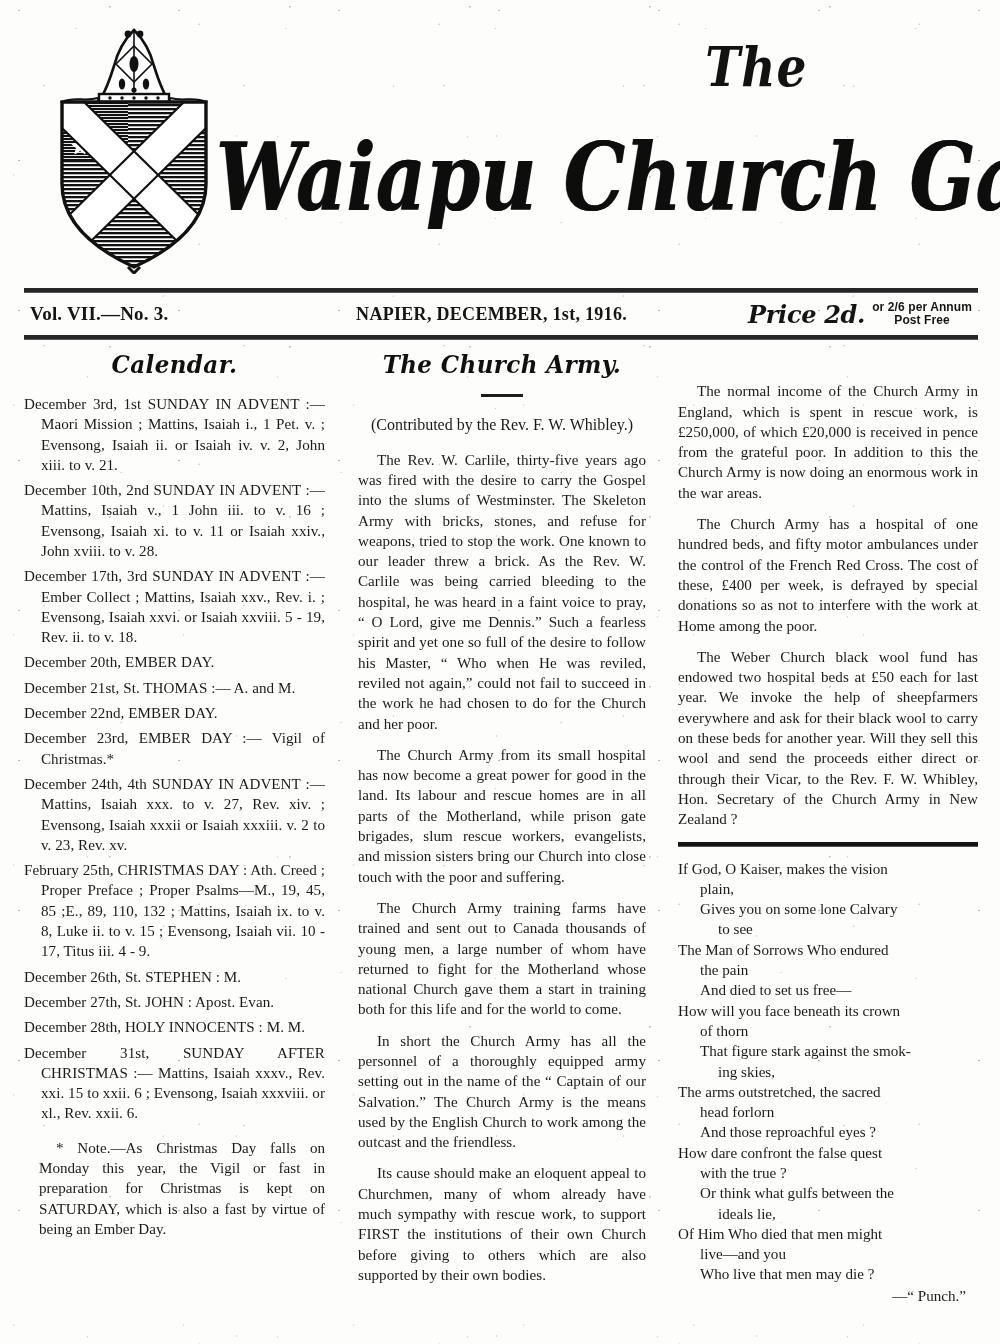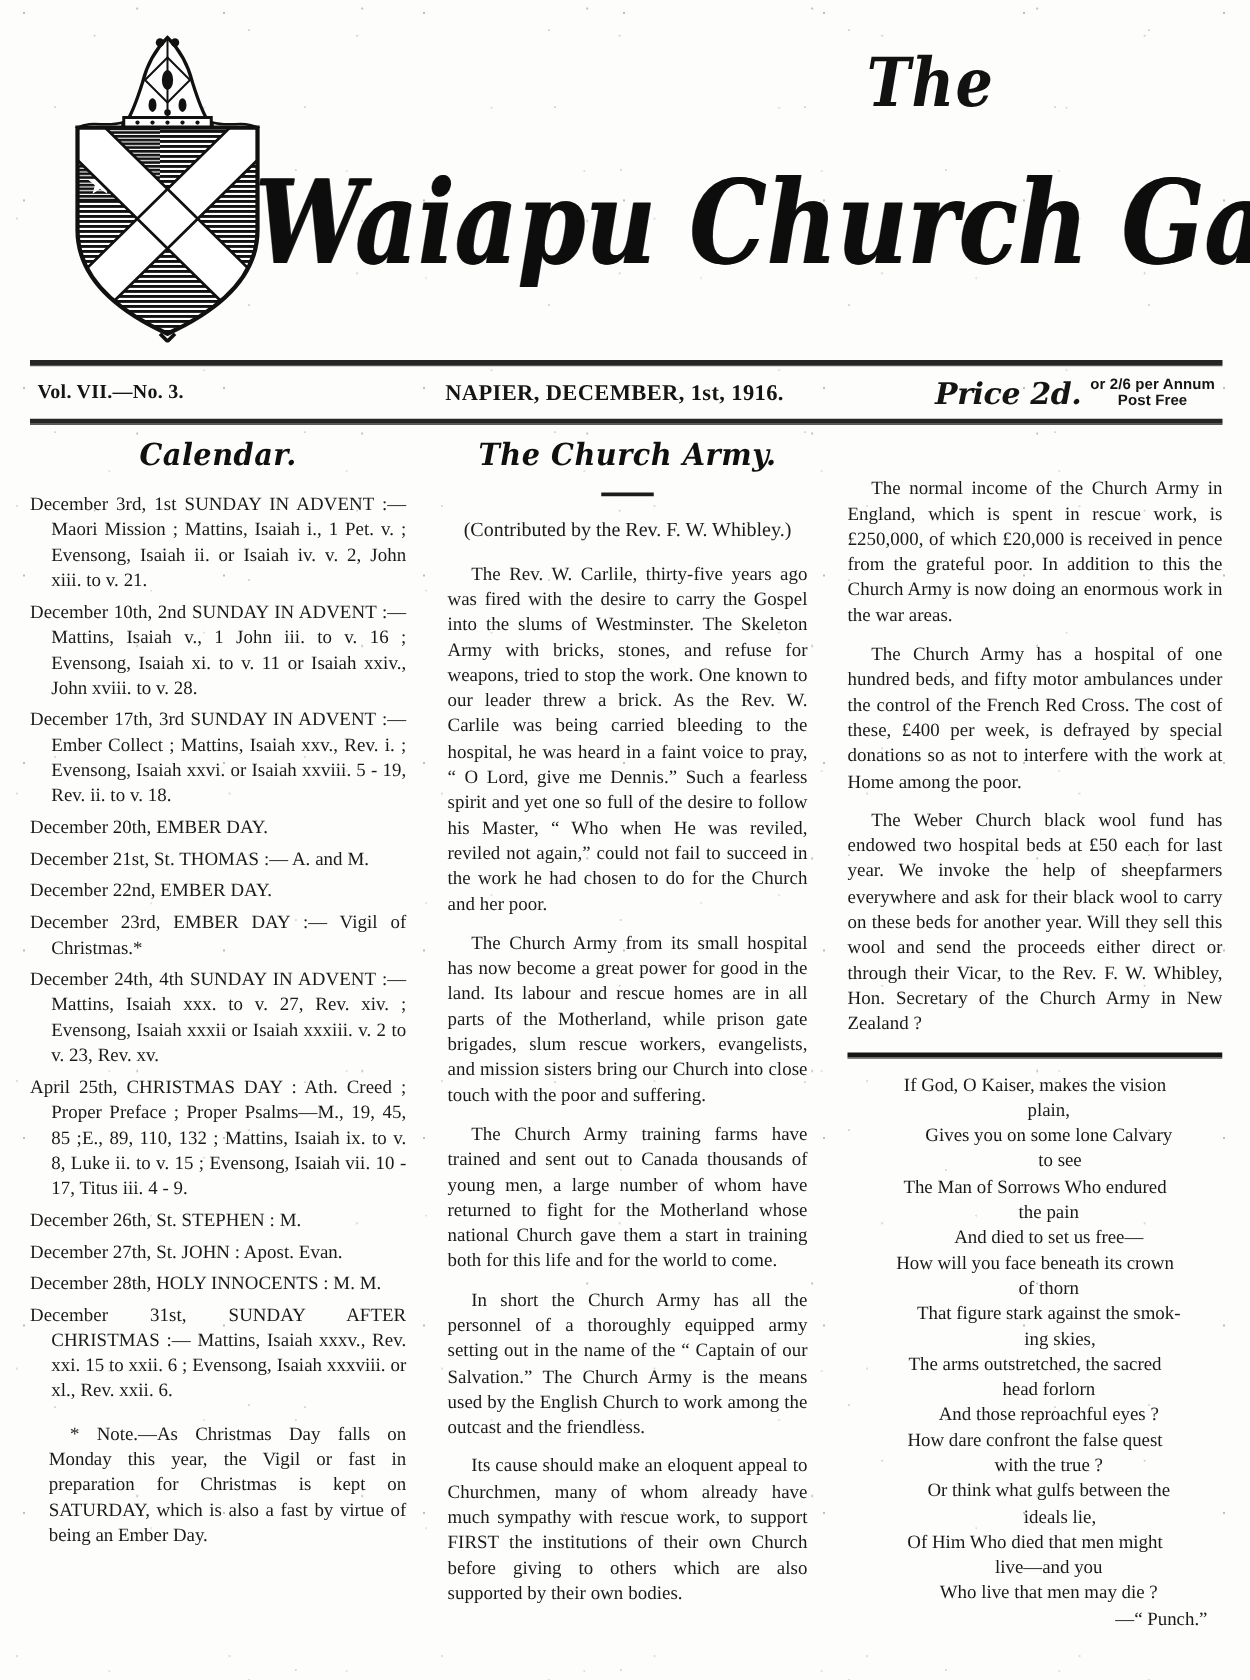--- a/index.html
+++ b/index.html
@@ -43,20 +43,21 @@
     padding: 10px 22px 0 24px;
     box-sizing: border-box;
   }
 
   
   .masthead {
     display: flex;
     align-items: flex-start;
     height: 278px;
     position: relative;
+    gap: 12px;
   }
   .crest {
     width: 190px;
     flex: 0 0 190px;
     padding-top: 14px;
     padding-left: 30px;
     box-sizing: border-box;
   }
   .crest svg { display: block; }
 
@@ -106,21 +107,21 @@
     display: flex;
     align-items: center;
     height: 42px;
     padding: 0 6px;
     box-sizing: border-box;
   }
   .imprint .vol {
     flex: 0 0 28%;
     font-family: "Liberation Serif", serif;
     font-weight: bold;
-    font-size: 16px;
+    font-size: 19px;
     letter-spacing: .2px;
   }
   .imprint .place {
     flex: 1 1 auto;
     text-align: center;
     font-family: "Liberation Serif", serif;
     font-weight: bold;
     font-size: 18px;
     letter-spacing: .3px;
   }
@@ -213,21 +214,21 @@
   .poem-rule {
     border-top: 4px solid #141414;
     border-bottom: 1px solid #555;
     margin: 12px 0 12px 0;
     height: 0;
   }
   .poem-line {
     margin: 0;
     font-size: 15.1px;
     line-height: 1.345;
-    text-align: center;
+    text-align: left;
     white-space: normal;
   }
   .poem-line.ind1 { padding-left: 0; }
   .poem-line.ind2 { padding-left: 22px; }
   .poem-line.ind3 { padding-left: 40px; }
   .poem-credit {
     text-align: right;
     margin-top: 1px;
     padding-right: 12px;
     font-size: 15.1px;
@@ -327,21 +328,21 @@
       <h2 class="sec-head">Calendar.</h2>
       <div>
         <p class="cal-entry">December 3rd, 1st SUNDAY IN ADVENT :—Maori Mission ; Mattins, Isaiah i., 1 Pet. v. ; Evensong, Isaiah ii. or Isaiah iv. v. 2, John xiii. to v. 21.</p>
         <p class="cal-entry">December 10th, 2nd SUNDAY IN ADVENT :— Mattins, Isaiah v., 1 John iii. to v. 16 ; Evensong, Isaiah xi. to v. 11 or Isaiah xxiv., John xviii. to v. 28.</p>
         <p class="cal-entry">December 17th, 3rd SUNDAY IN ADVENT :— Ember Collect ; Mattins, Isaiah xxv., Rev. i. ; Evensong, Isaiah xxvi. or Isaiah xxviii. 5 - 19, Rev. ii. to v. 18.</p>
         <p class="cal-entry">December 20th, EMBER DAY.</p>
         <p class="cal-entry">December 21st, St. THOMAS :— A. and M.</p>
         <p class="cal-entry">December 22nd, EMBER DAY.</p>
         <p class="cal-entry">December 23rd, EMBER DAY :— Vigil of Christmas.*</p>
         <p class="cal-entry">December 24th, 4th SUNDAY IN ADVENT :—Mattins, Isaiah xxx. to v. 27, Rev. xiv. ; Evensong, Isaiah xxxii or Isaiah xxxiii. v. 2 to v. 23, Rev. xv.</p>
-        <p class="cal-entry">April 25th, CHRISTMAS DAY : Ath. Creed ; Proper Preface ; Proper Psalms—M., 19, 45, 85 ;E., 89, 110, 132 ; Mattins, Isaiah ix. to v. 8, Luke ii. to v. 15 ; Evensong, Isaiah vii. 10 - 17, Titus iii. 4 - 9.</p>
+        <p class="cal-entry">February 25th, CHRISTMAS DAY : Ath. Creed ; Proper Preface ; Proper Psalms—M., 19, 45, 85 ;E., 89, 110, 132 ; Mattins, Isaiah ix. to v. 8, Luke ii. to v. 15 ; Evensong, Isaiah vii. 10 - 17, Titus iii. 4 - 9.</p>
         <p class="cal-entry">December 26th, St. STEPHEN : M.</p>
         <p class="cal-entry">December 27th, St. JOHN : Apost. Evan.</p>
         <p class="cal-entry">December 28th, HOLY INNOCENTS : M. M.</p>
         <p class="cal-entry">December 31st, SUNDAY AFTER CHRISTMAS :— Mattins, Isaiah xxxv., Rev. xxi. 15 to xxii. 6 ; Evensong, Isaiah xxxviii. or xl., Rev. xxii. 6.</p>
       </div>
       <p class="cal-note">* Note.—As Christmas Day falls on Monday this year, the Vigil or fast in preparation for Christmas is kept on SATURDAY, which is also a fast by virtue of being an Ember Day.</p>
     </div>
 
     <div class="col col-2">
       <h2 class="sec-head">The Church Army.</h2>

